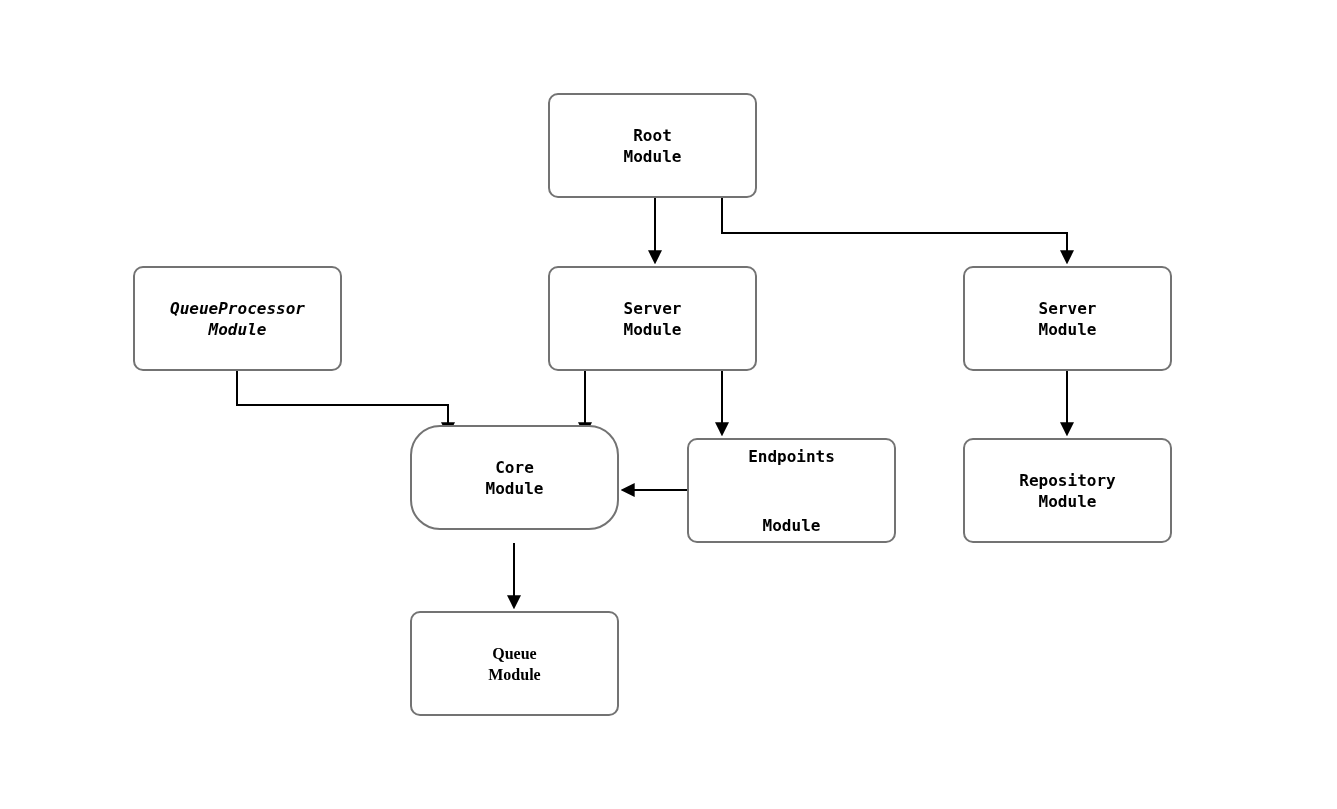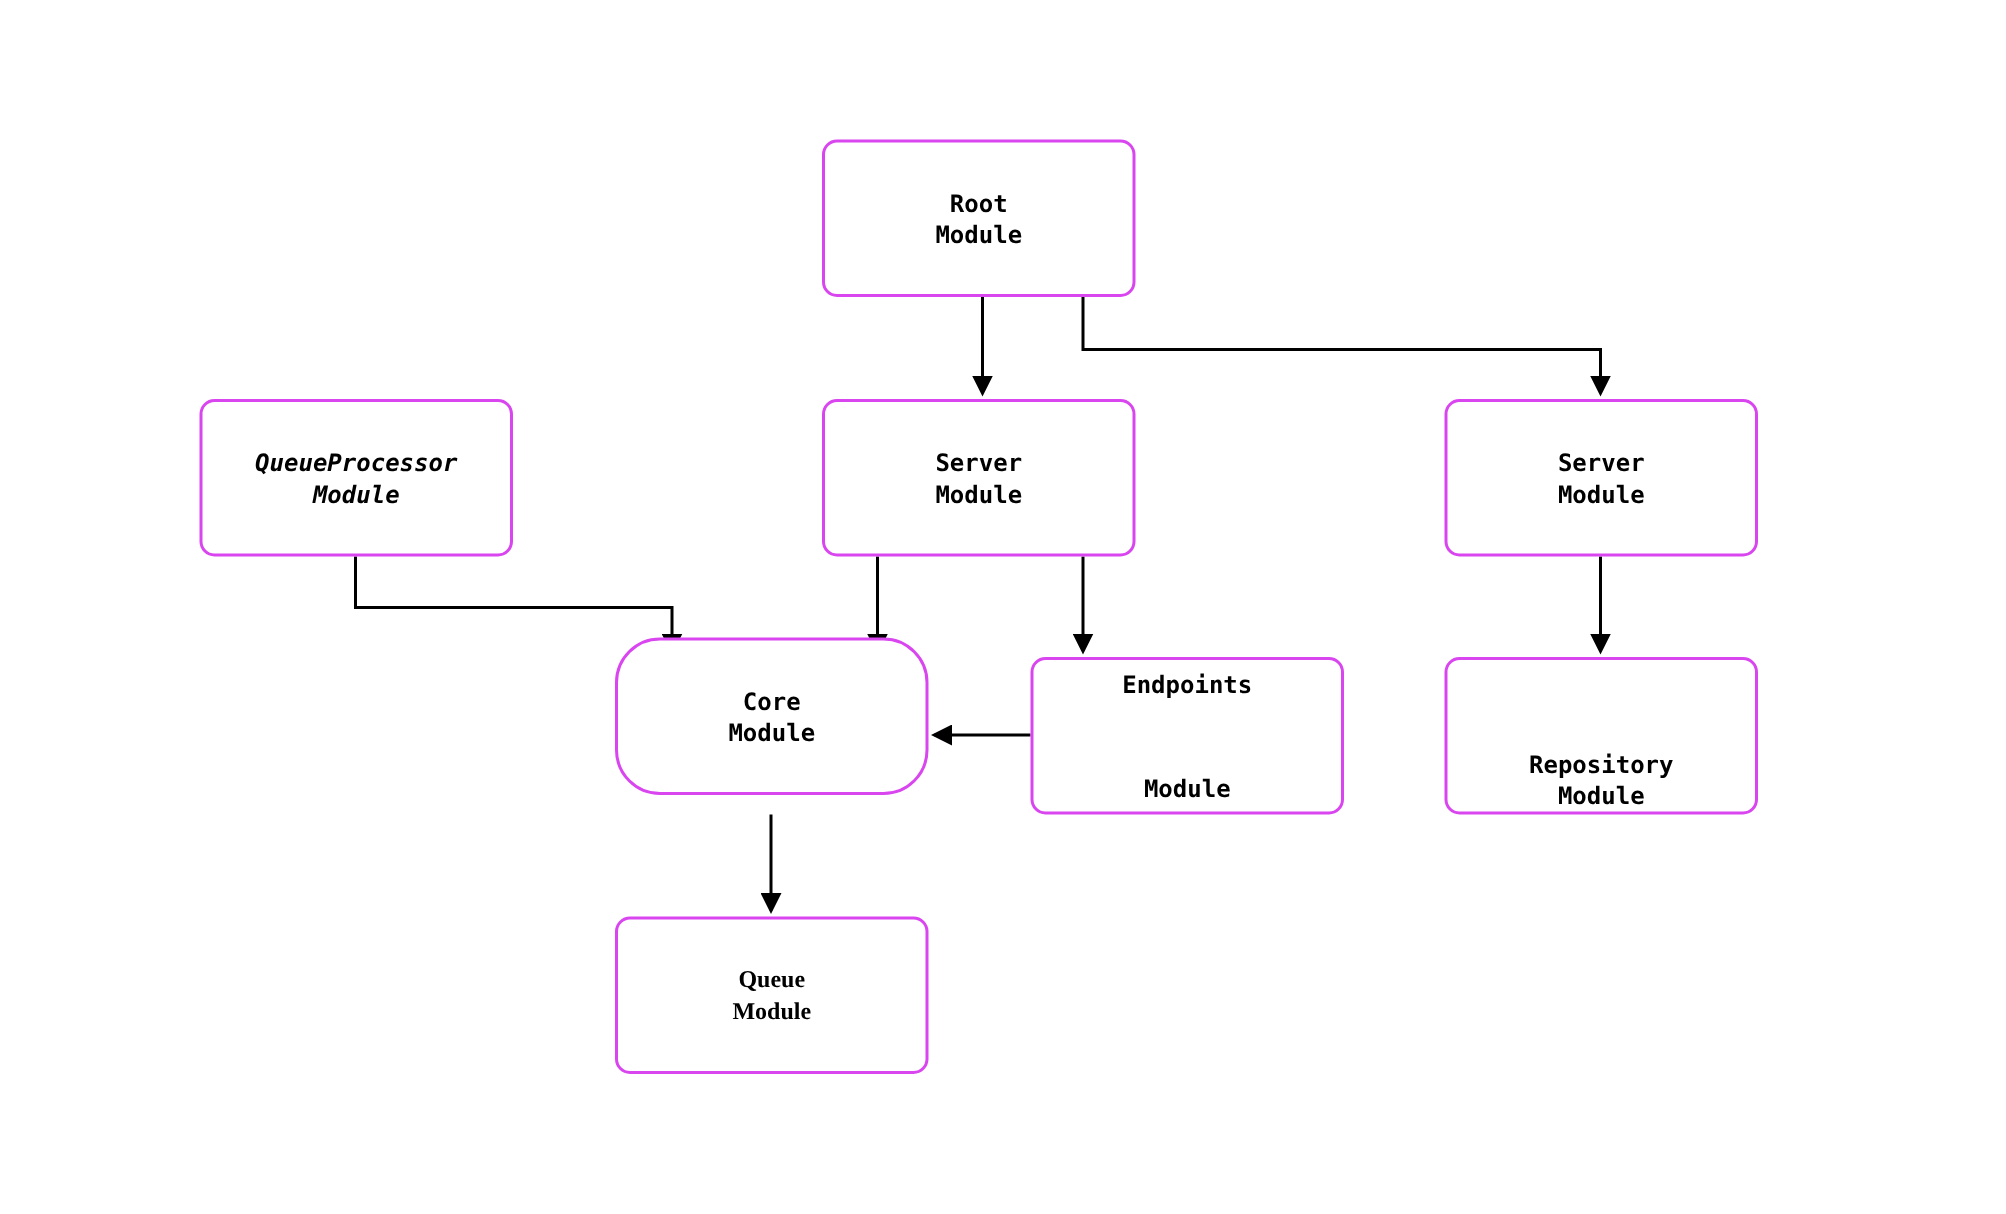--- a/index.html
+++ b/index.html
@@ -26,21 +26,21 @@
     stroke: #000000;
     stroke-width: 2;
     fill: none;
     marker-end: url(#arrowhead);
   }
   .node {
     position: absolute;
     width: 209px;
     height: 105px;
     box-sizing: border-box;
-    border: 2px solid #d946ef;
+    border: 2px solid #737373;
     border-radius: 10px;
     background: #ffffff;
     display: flex;
     flex-direction: column;
     align-items: center;
     justify-content: center;
   }
   .node span {
     display: block;
     font-size: 16px;
@@ -50,21 +50,21 @@
     text-align: center;
     white-space: nowrap;
   }
   
   .pos-root           { left: 548px;  top: 93px;  }
   .pos-server         { left: 548px;  top: 266px; }
   .pos-global         { left: 963px;  top: 266px; }
   .pos-queueprocessor { left: 133px;  top: 266px; font-style: italic; }
   .pos-core           { left: 410px;  top: 425px; border-radius: 30px; }
   .pos-endpoints      { left: 687px;  top: 438px; gap: 48px; }
-  .pos-repository     { left: 963px;  top: 438px; justify-content: flex-end; }
+  .pos-repository     { left: 963px;  top: 438px; }
   .pos-queue          { left: 410px;  top: 611px; font-family: Liberation Serif, serif; }
 </style>
 </head>
 <body>
 
 <div class="canvas">
 
   <svg class="edges" width="1337" height="809" viewBox="0 0 1337 809" xmlns="http://www.w3.org/2000/svg">
     <defs>
       <marker id="arrowhead" markerUnits="userSpaceOnUse" markerWidth="14" markerHeight="14" viewBox="0 0 12 12" refX="10" refY="6" orient="auto">

